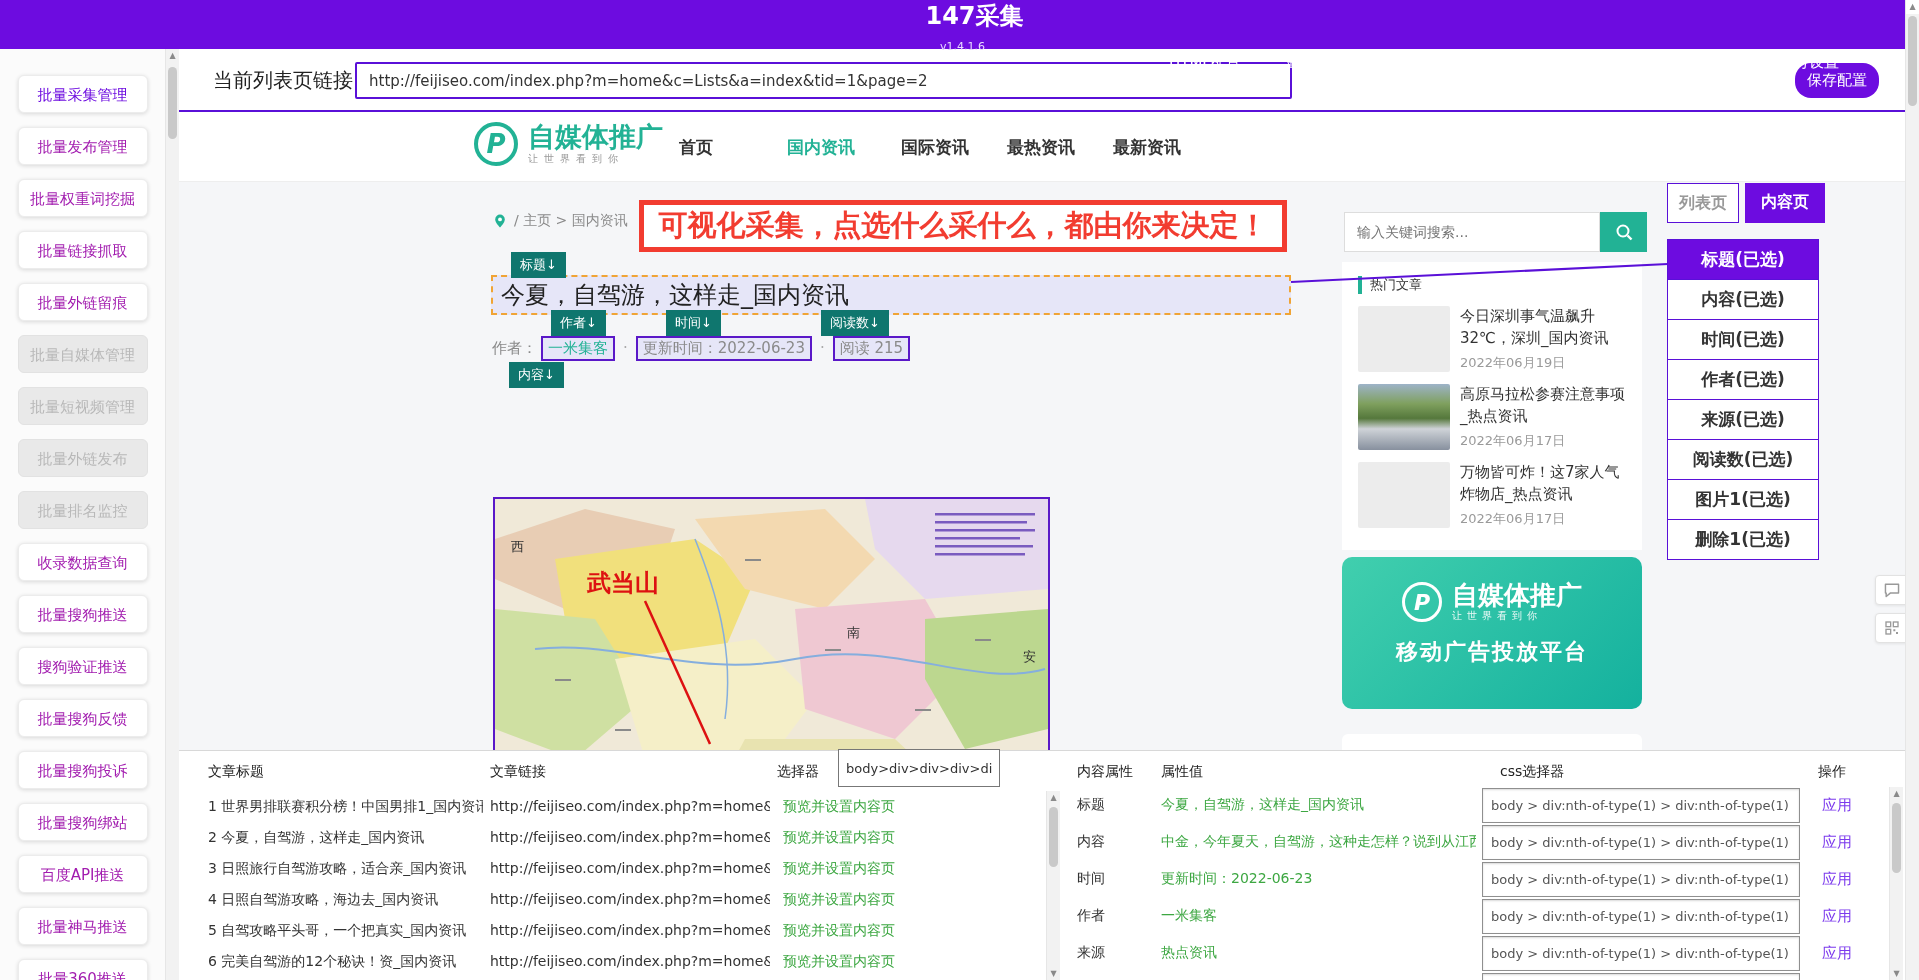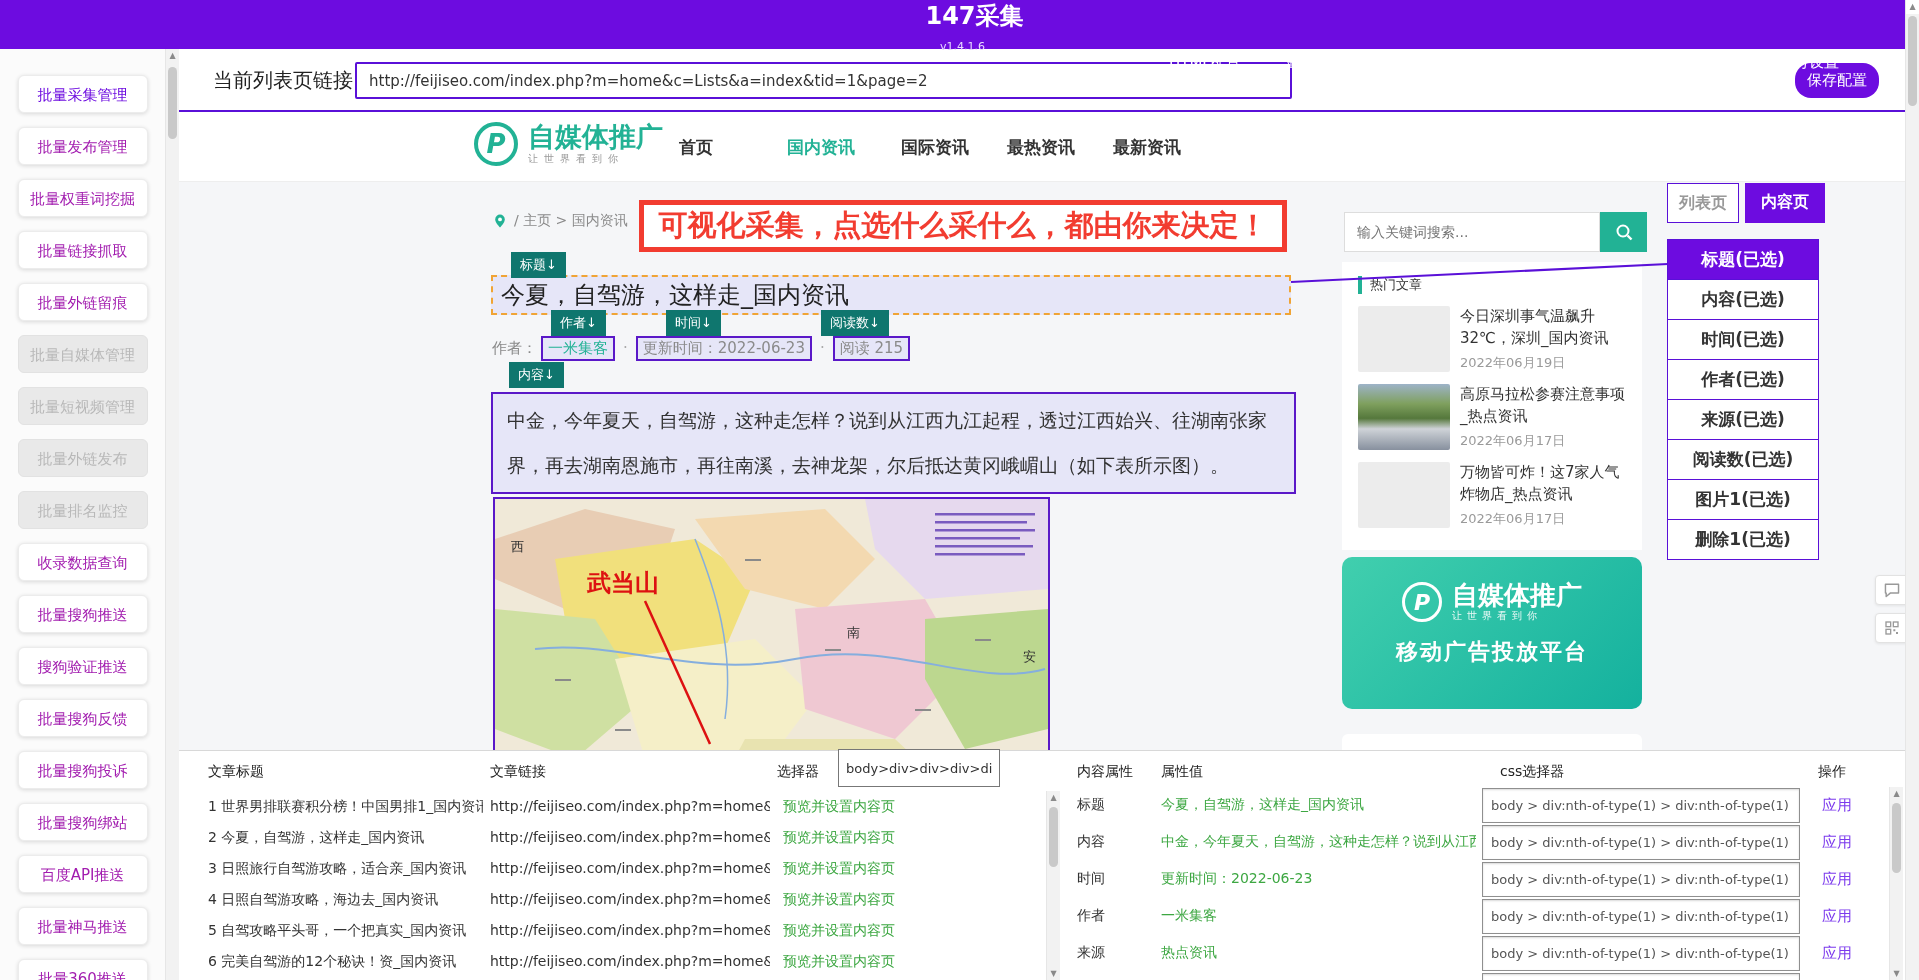--- a/index.html
+++ b/index.html
@@ -188,21 +188,20 @@
     <div class="authrow">
       <span>作者：</span>
       <span class="selbox teal">一米集客</span>
       <span class="dot">·</span>
       <span class="selbox">更新时间：2022-06-23</span>
       <span class="dot">·</span>
       <span class="selbox">阅读 215</span>
     </div>
 
     <div class="tag" style="left:313px;top:250px;">内容↓</div>
-    <div class="contentbox">中金，今年夏天，自驾游，这种走怎样？说到从江西九江起程，透过江西始兴、往湖南张家界，再去湖南恩施市，再往南溪，去神龙架，尔后抵达黄冈峨嵋山（如下表所示图）。</div>
 
     <div class="mapbox">
       <svg width="553" height="296" viewBox="0 0 553 296">
         <rect width="553" height="296" fill="#f0e9d8"></rect>
         <path d="M0 40 L90 10 L180 30 L160 90 L70 110 L0 80 Z" fill="#e8cdb4"></path>
         <path d="M60 60 L200 40 L260 80 L230 150 L120 160 L70 120 Z" fill="#f1e07c"></path>
         <path d="M200 20 L330 10 L380 60 L330 110 L250 90 Z" fill="#f3d9b0"></path>
         <path d="M370 0 L553 0 L553 90 L430 100 L380 50 Z" fill="#e6d9ee"></path>
         <path d="M0 110 L100 120 L150 200 L80 260 L0 230 Z" fill="#cfe0a2"></path>
         <path d="M120 160 L260 140 L320 200 L260 280 L150 260 Z" fill="#f5efc8"></path>

